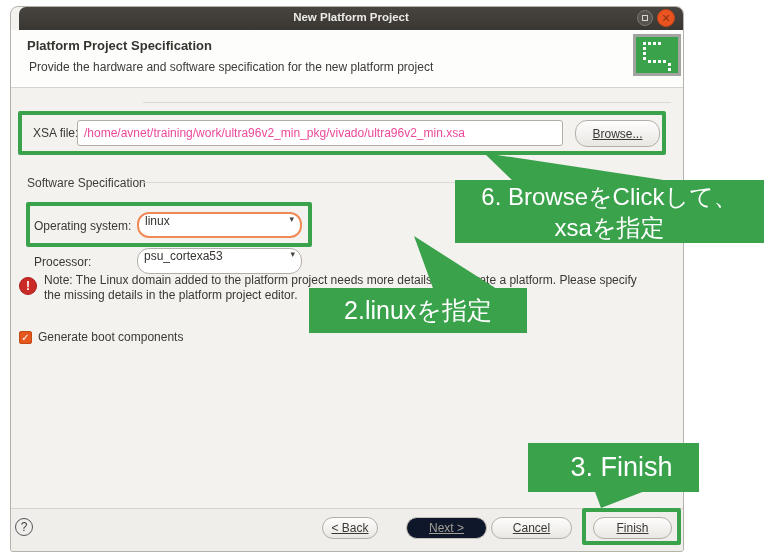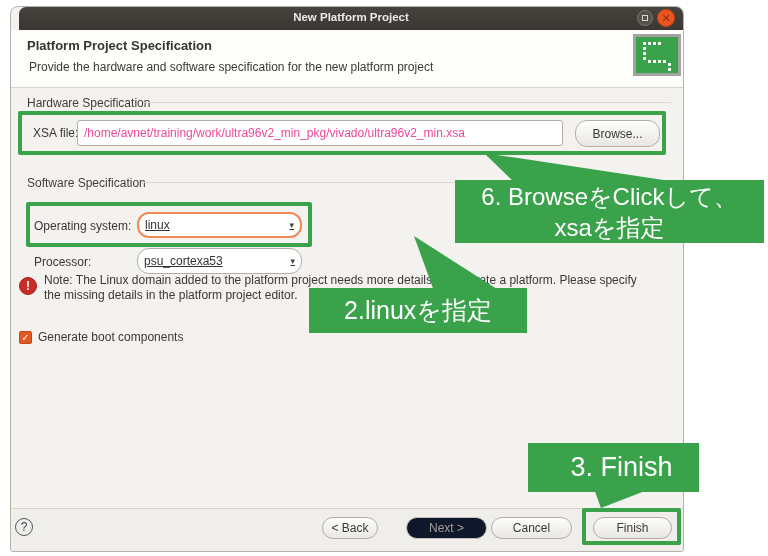--- a/index.html
+++ b/index.html
@@ -28,25 +28,25 @@
   .section-label{font-size:12px;color:#3f3d39;}
   .section-line{height:1px;background:#dcd8d2;}
 
   .field-label{font-size:12px;color:#3a3834;}
   #xsa-input{left:66px;top:113px;width:486px;height:26px;box-sizing:border-box;
              border:1px solid #b2aea7;border-radius:3px;background:#ffffff;
              font-family:"Liberation Sans","DejaVu Sans",sans-serif;
              font-size:12px;color:#ec4899;padding:0 6px;}
   .btn{background:linear-gradient(#fdfdfc,#e9e7e3);border:1px solid #b3afa8;border-radius:12px;
        font-size:12px;color:#3a3935;text-align:center;box-sizing:border-box;
-       display:flex;align-items:center;justify-content:center;cursor:pointer;}
+       display:flex;align-items:center;justify-content:center;cursor:pointer;text-decoration:underline;}
   .btn.disabled{background:#0f172a;border-color:#c6c2bb;color:#a39e97;cursor:default;}
 
   .combo{box-sizing:border-box;background:#ffffff;border:1px solid #b2aea7;border-radius:12px;
-         font-size:12px;color:#34332f;display:flex;align-items:center;padding:0 6px;cursor:pointer;text-decoration:underline;}
+         font-size:12px;color:#34332f;display:flex;align-items:flex-start;padding:0 6px;cursor:pointer;}
   .combo .arrow{margin-left:auto;font-size:9px;color:#47443f;}
   .combo.focused{border:2px solid #ef8a57;}
 
   #warning-icon{left:8px;top:270px;width:18px;height:18px;border-radius:50%;background:#cb2b27;
                 border:1px solid #a81f1c;box-sizing:border-box;color:#ffffff;font-weight:bold;
                 font-size:12px;text-align:center;line-height:16px;}
   #note-text{left:33px;top:266px;width:628px;font-size:12px;color:#3a3834;line-height:15px;}
   #note-text span{display:block;}
 
   #boot-checkbox{left:8px;top:324px;width:13px;height:13px;background:#e4571e;border:1px solid #c44a16;
@@ -96,21 +96,20 @@
             <rect x="17" y="23" width="3" height="3"></rect>
             <rect x="22" y="23" width="3" height="3"></rect>
             <rect x="27" y="23" width="3" height="3"></rect>
           <rect x="32" y="26" width="3" height="3"></rect>
             <rect x="32" y="31" width="3" height="3"></rect>
         </g>
       </svg>
     </div>
   </div>
 
-  <div class="abs section-label" style="left:16px;top:89px;">Hardware Specification</div>
   <div class="abs section-line" style="left:132px;top:95px;width:528px;"></div>
 
   <div class="abs field-label" style="left:22px;top:119px;">XSA file:</div>
   <input id="xsa-input" class="abs" value="/home/avnet/training/work/ultra96v2_min_pkg/vivado/ultra96v2_min.xsa" style="">
   <div class="abs btn" style="left:564px;top:113px;width:85px;height:27px;">Browse...</div>
 
   <div class="abs section-label" style="left:16px;top:169px;">Software Specification</div>
   <div class="abs section-line" style="left:130px;top:175px;width:530px;"></div>
 
   <div class="abs field-label" style="left:23px;top:212px;">Operating system:</div>

